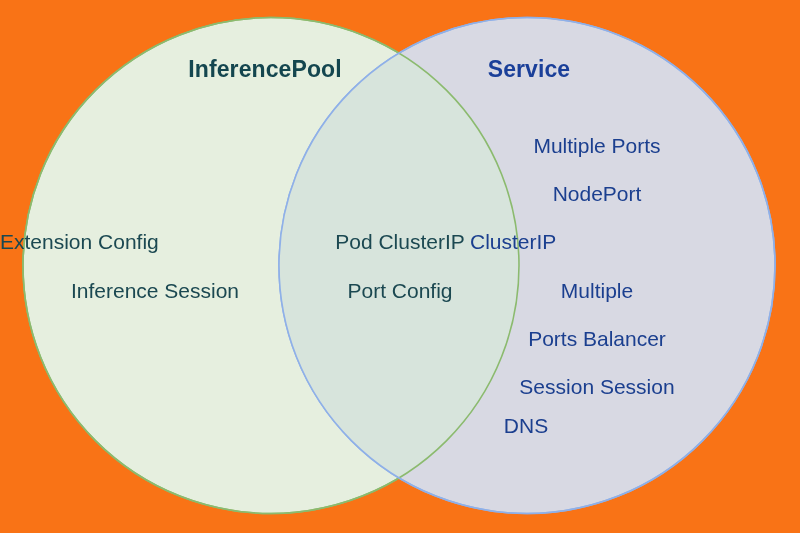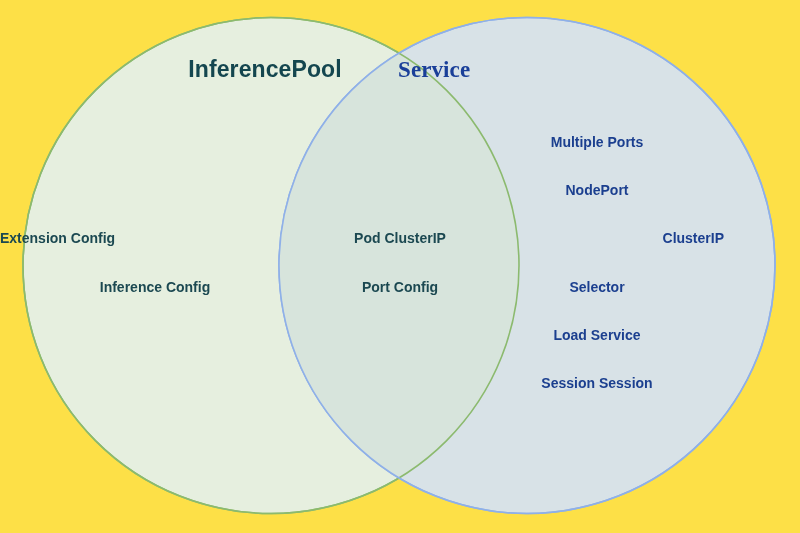--- a/index.html
+++ b/index.html
@@ -10,21 +10,21 @@
     width: 800px;
     height: 533px;
     background: #ffffff;
     font-family: "Liberation Sans", sans-serif;
     overflow: hidden;
   }
   #venn-root {
     position: relative;
     width: 800px;
     height: 533px;
-    background: #fde047;
+    background: #f97316;
   }
   #venn-svg {
     position: absolute;
     left: 0;
     top: 0;
     width: 800px;
     height: 533px;
   }
   .layer {
     position: absolute;
@@ -48,48 +48,47 @@
     left: 0;
     top: 58px;
     width: 530px;
     text-align: center;
     color: #14464f;
   }
   #title-right {
     left: 398px;
     top: 58px;
     width: 262px;
-    text-align: left;
+    text-align: center;
     color: #1a3f99;
-    font-family: Liberation Serif, serif;
   }
 
   .item {
     position: absolute;
-    font-size: 14px;
+    font-size: 21px;
     line-height: 1;
     white-space: nowrap;
-    font-weight: bold;
+    font-weight: normal;
   }
   .item-left   { color: #1b4851; }
   .item-center { color: #1b4851; }
   .item-right  { color: #1b3f8f; }
 
   
   #item-extension-config { left: 0;   top: 231px; width: 310px; text-align: left; }
   #item-inference-config { left: 0;   top: 280px; width: 310px; text-align: center; }
 
   
   #item-pod-selector { left: 290px; top: 231px; width: 220px; text-align: center; }
   #item-port-config  { left: 290px; top: 280px; width: 220px; text-align: center; }
 
   
   #item-multiple-ports   { left: 470px; top: 135px; width: 254px; text-align: center; }
   #item-protocols        { left: 470px; top: 183px; width: 254px; text-align: center; }
-  #item-clusterip        { left: 470px; top: 231px; width: 254px; text-align: right; }
+  #item-clusterip        { left: 470px; top: 231px; width: 254px; text-align: left; }
   #item-nodeport         { left: 470px; top: 280px; width: 254px; text-align: center; }
   #item-load-balancer    { left: 470px; top: 328px; width: 254px; text-align: center; }
   #item-session-affinity { left: 470px; top: 376px; width: 254px; text-align: center; }
   #item-dns              { left: 470px; top: 415px; width: 112px; text-align: center; }
 </style>
 </head>
 <body>
 
 <div id="venn-root">
 
@@ -112,26 +111,27 @@
     <circle cx="527" cy="265.5" r="248" fill="none" stroke="#8fb0e8" stroke-width="1.6"></circle>
   </svg>
 
   <div class="layer">
 
     <div class="circle-title" id="title-left">InferencePool</div>
 
     <div class="circle-title" id="title-right">Service</div>
 
     <div class="item item-left" id="item-extension-config">Extension Config</div>
-    <div class="item item-left" id="item-inference-config">Inference Config</div>
+    <div class="item item-left" id="item-inference-config">Inference Session</div>
 
     <div class="item item-center" id="item-pod-selector">Pod ClusterIP</div>
     <div class="item item-center" id="item-port-config">Port Config</div>
 
     <div class="item item-right" id="item-multiple-ports">Multiple Ports</div>
     <div class="item item-right" id="item-protocols">NodePort</div>
     <div class="item item-right" id="item-clusterip">ClusterIP</div>
-    <div class="item item-right" id="item-nodeport">Selector</div>
-    <div class="item item-right" id="item-load-balancer">Load Service</div>
+    <div class="item item-right" id="item-nodeport">Multiple</div>
+    <div class="item item-right" id="item-load-balancer">Ports Balancer</div>
     <div class="item item-right" id="item-session-affinity">Session Session</div>
+    <div class="item item-right" id="item-dns">DNS</div>
 
   </div>
 </div>
 
 </body></html>

